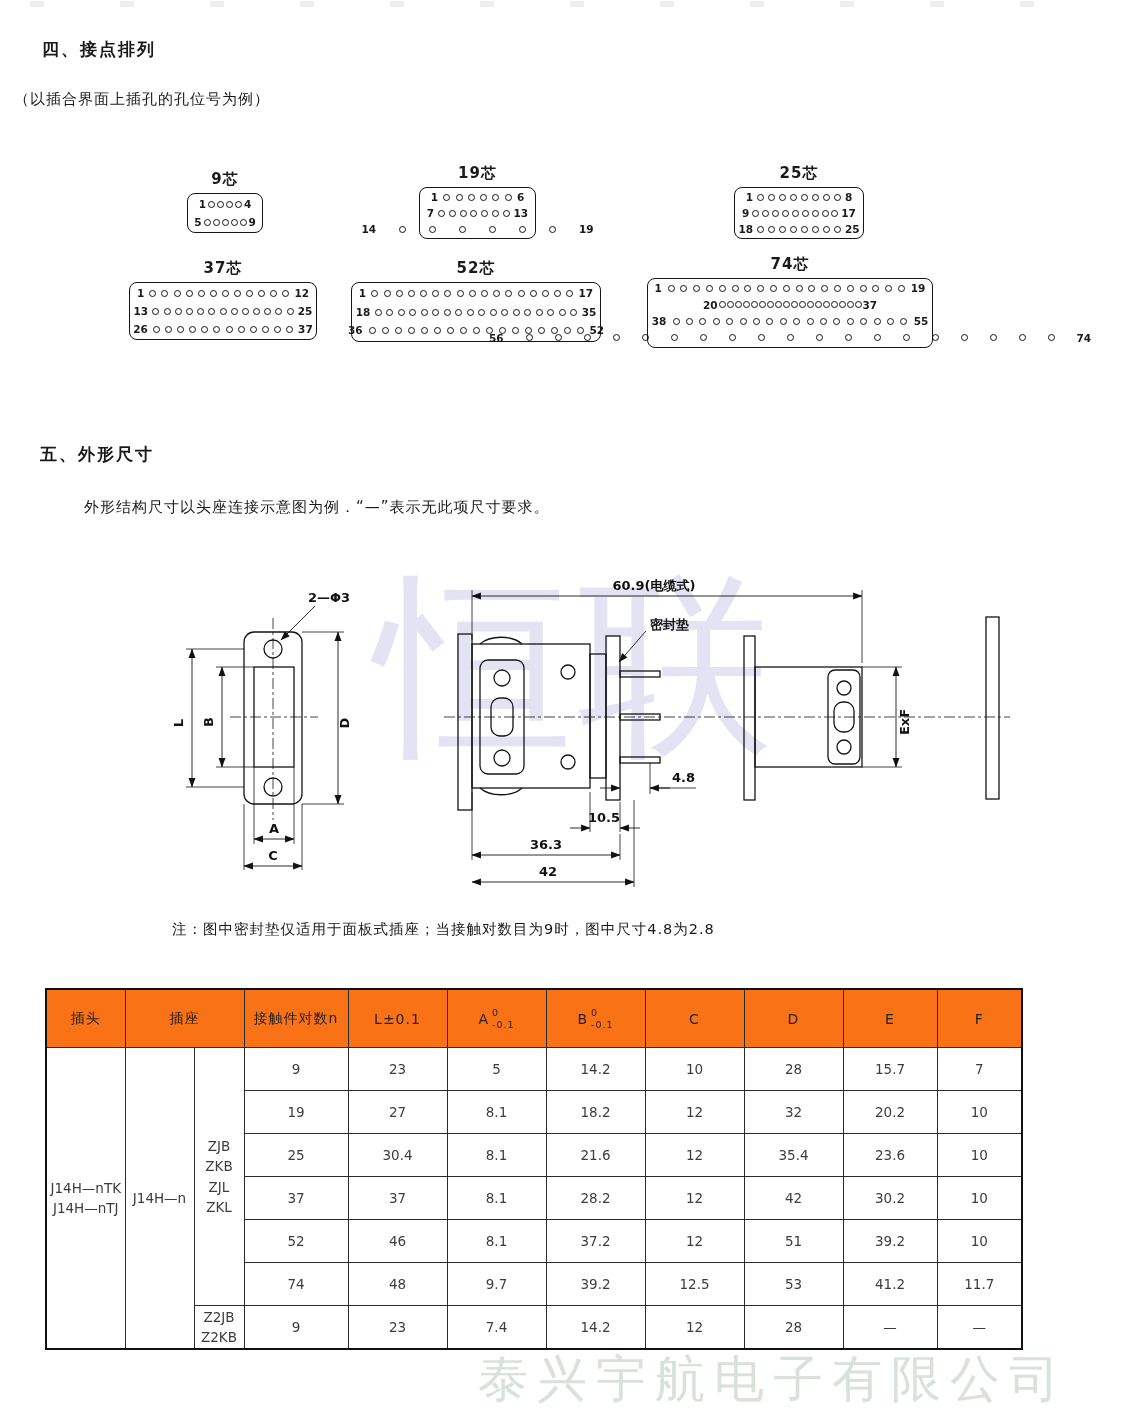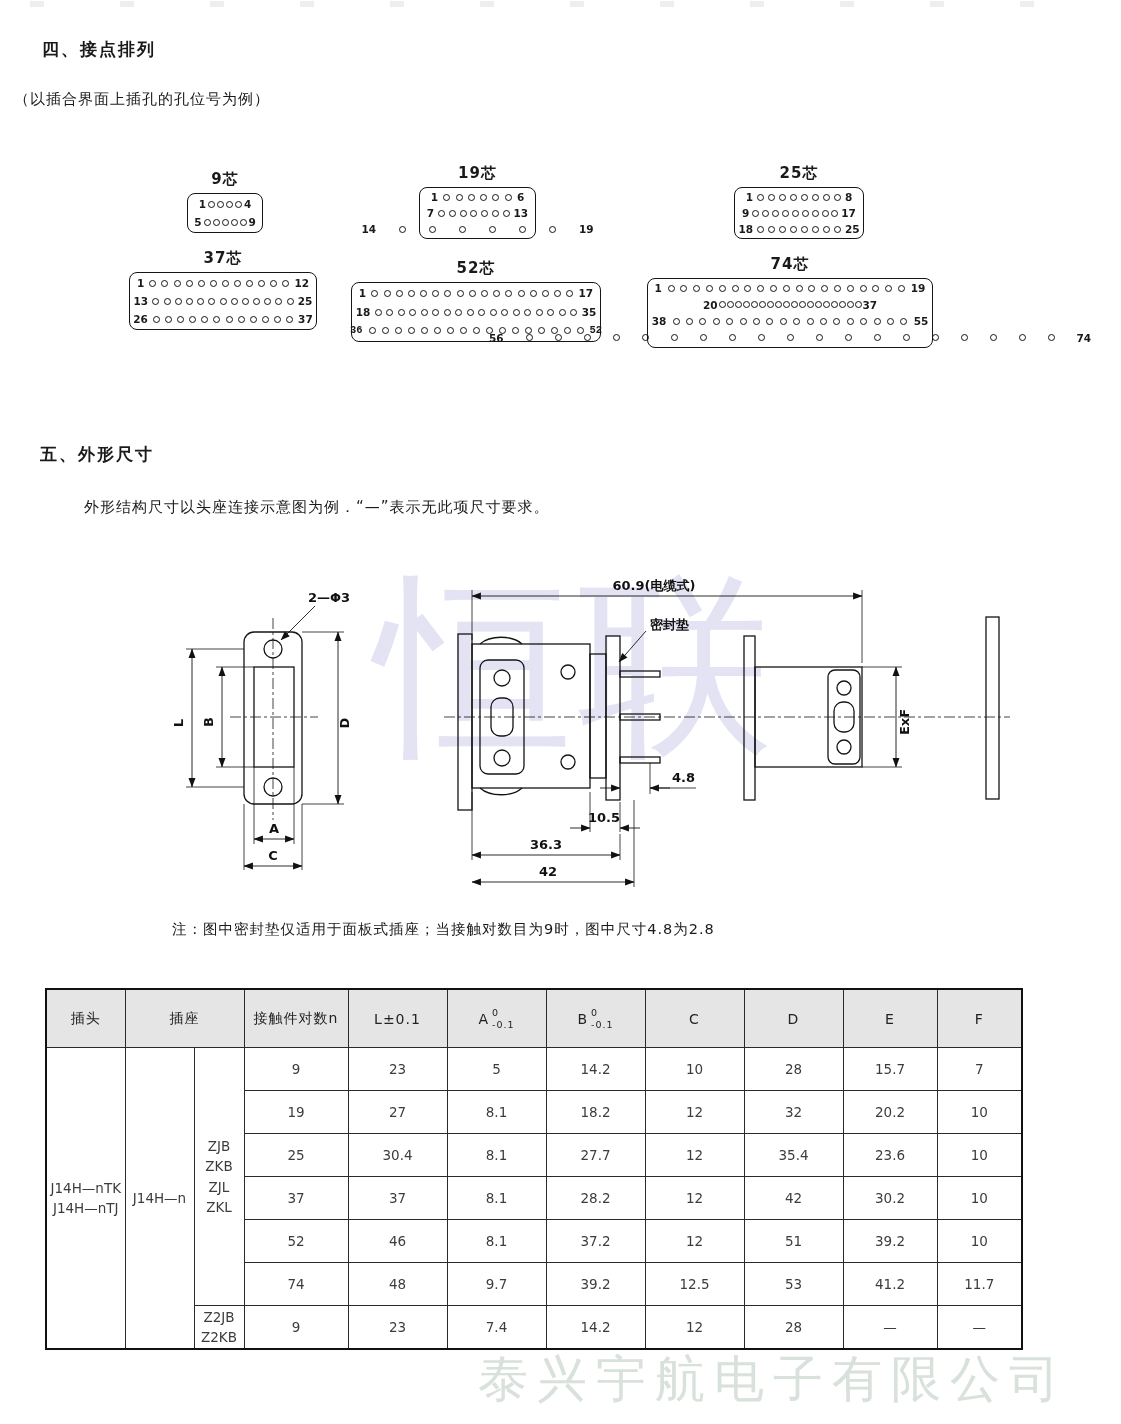--- a/index.html
+++ b/index.html
@@ -30,21 +30,21 @@
   
   #drawing{position:absolute;left:172px;top:570px;z-index:1}
   #drawing .o{fill:none;stroke:#141414;stroke-width:1.3}
   #drawing .dim{stroke:#141414;stroke-width:.9;fill:none}
   #drawing .ext{stroke:#141414;stroke-width:.8;fill:none}
   #drawing .cl{stroke:#141414;stroke-width:.8;fill:none;stroke-dasharray:11 3 3 3}
   #drawing text{font-family:"DejaVu Sans","Liberation Sans",sans-serif;font-size:13px;font-weight:bold;fill:#111}
   
   #spec-table{position:absolute;left:45px;top:988px;z-index:2;border-collapse:collapse;table-layout:fixed;background:#fff;border:2px solid #111}
   #spec-table td{border:1px solid #2a2a2a;text-align:center;vertical-align:middle;padding:0;overflow:hidden}
-  #spec-table thead td{background:#e5e5e5;height:57px;font-size:14px;color:#222;letter-spacing:1px}
+  #spec-table thead td{background:#f97316;height:57px;font-size:14px;color:#222;letter-spacing:1px}
   #spec-table tbody td{height:42px;font-size:13.5px;color:#3c3c3c}
   .pre{white-space:pre-line;line-height:1.5}
   .tolwrap{display:inline-flex;align-items:center;justify-content:center;gap:3px}
   .tol{display:inline-flex;flex-direction:column;font-size:9.5px;line-height:1.2;text-align:left}
 </style>
 </head>
 <body>
 
 <div class="abs remnant"></div>
 
@@ -145,21 +145,21 @@
           <span class="pin-c"></span>
           <span class="pin-c"></span>
           <span class="pin-c"></span>
           <span class="pin-c"></span>
           <span class="pin-c"></span>
           <span class="pin-c"></span>
           <span class="pin-num">25</span>
         </div>
       </div>
     </div>
-    <div class="pin-diag" style="left: 129px; top: 249px; width: 188px;">
+    <div class="pin-diag" style="left: 129px; top: 259px; width: 188px;">
       <div class="pin-title">37芯</div>
       <div class="pin-box" style="width: 188px; height: 58px;">
         <div class="pin-row" style="gap: 5.1px;">
           <span class="pin-num">1</span>
           <span class="pin-c"></span>
           <span class="pin-c"></span>
           <span class="pin-c"></span>
           <span class="pin-c"></span>
           <span class="pin-c"></span>
           <span class="pin-c"></span>
@@ -245,21 +245,21 @@
           <span class="pin-c"></span>
           <span class="pin-c"></span>
           <span class="pin-c"></span>
           <span class="pin-c"></span>
           <span class="pin-c"></span>
           <span class="pin-c"></span>
           <span class="pin-c"></span>
           <span class="pin-c"></span>
           <span class="pin-num">35</span>
         </div>
-        <div class="pin-row" style="gap: 6px; font-family: Liberation Mono, monospace;">
+        <div class="pin-row" style="gap: 6px;">
           <span class="pin-num">36</span>
           <span class="pin-c"></span>
           <span class="pin-c"></span>
           <span class="pin-c"></span>
           <span class="pin-c"></span>
           <span class="pin-c"></span>
           <span class="pin-c"></span>
           <span class="pin-c"></span>
           <span class="pin-c"></span>
           <span class="pin-c"></span>
@@ -552,21 +552,21 @@
         <td>18.2</td>
         <td>12</td>
         <td>32</td>
         <td>20.2</td>
         <td>10</td>
       </tr>
       <tr>
         <td>25</td>
         <td>30.4</td>
         <td>8.1</td>
-        <td>27.7</td>
+        <td>21.6</td>
         <td>12</td>
         <td>35.4</td>
         <td>23.6</td>
         <td>10</td>
       </tr>
       <tr>
         <td>37</td>
         <td>37</td>
         <td>8.1</td>
         <td>28.2</td>

